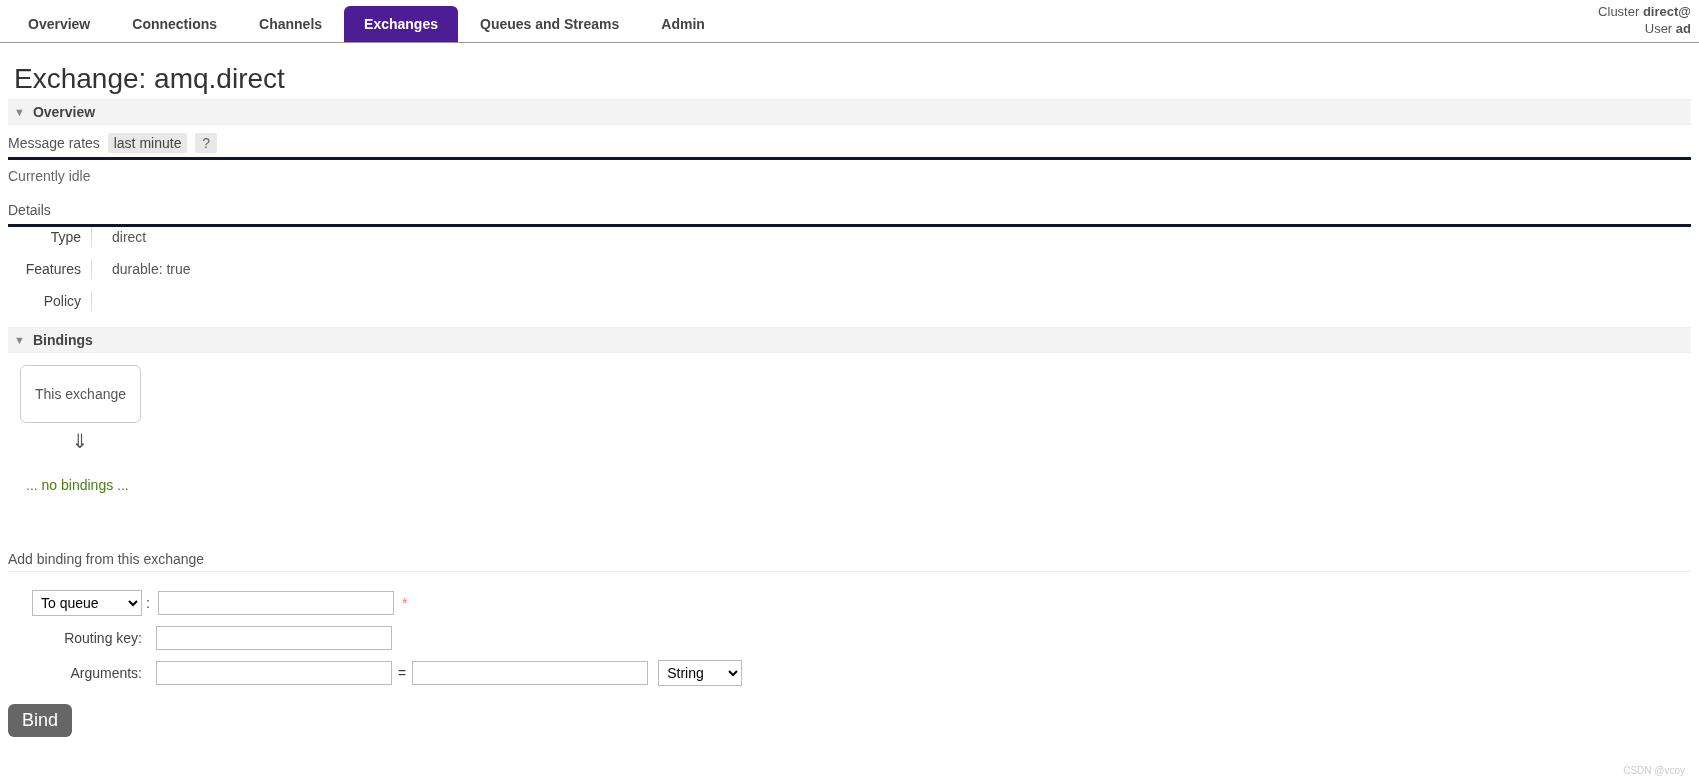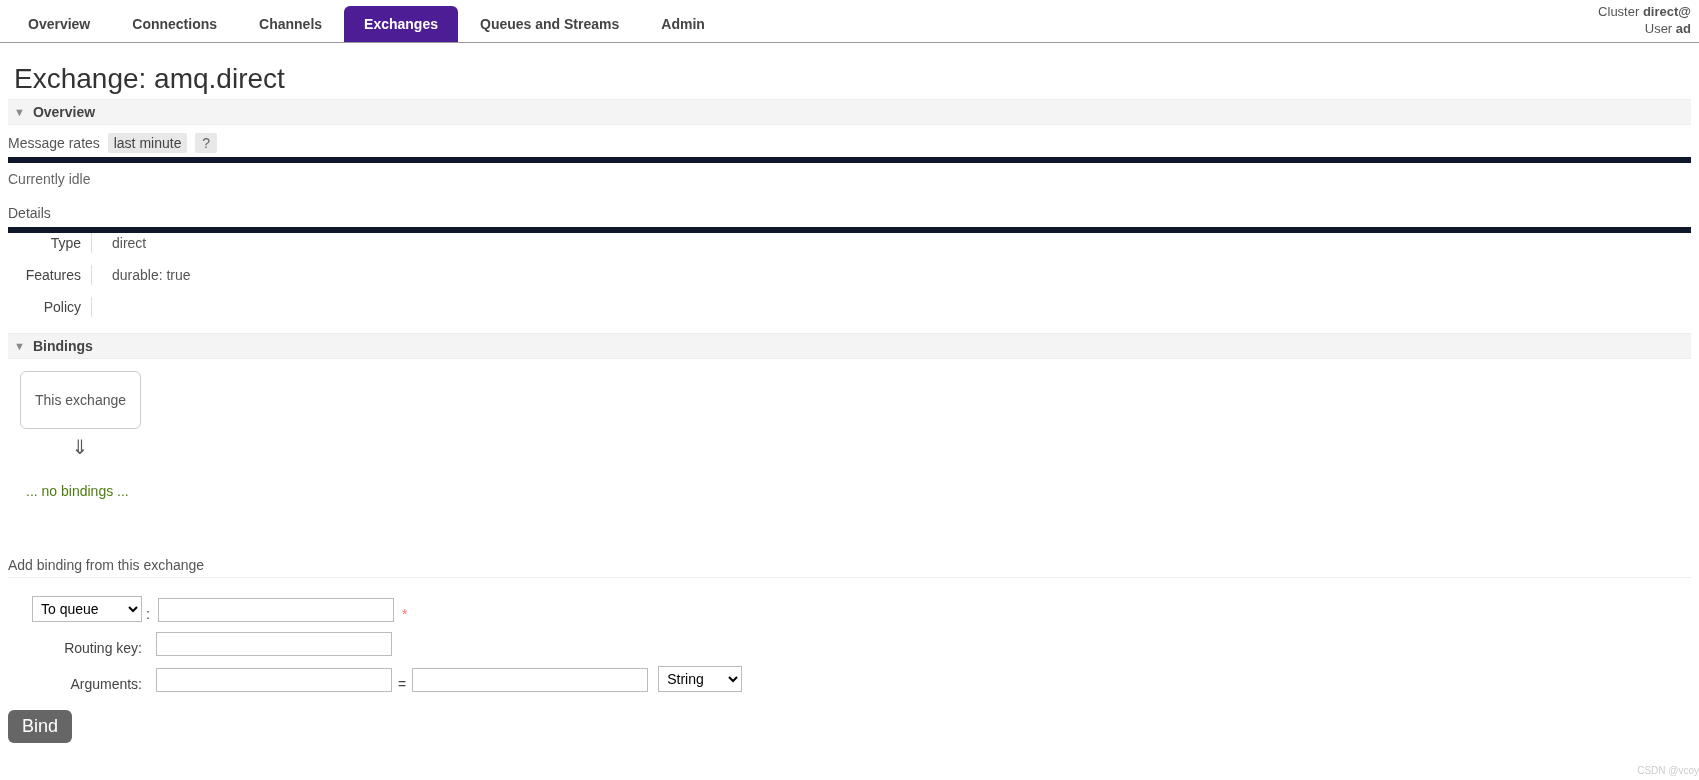--- a/index.html
+++ b/index.html
@@ -16,55 +16,55 @@
     .page { padding: 6px 8px 20px 8px; }
     h1.title { font-size: 28px; font-weight: normal; color: #333; margin: 14px 0 4px 0; }
     h1.title .prefix { color: #333; margin-left: 6px; }
     h1.title .name { font-weight: normal; }
     
     
     .section-head { background: #f4f4f4; border-top: 1px solid #eee; border-bottom: 1px solid #eee; padding: 4px 6px; display: flex; align-items: center; cursor: pointer; margin-top: 2px; }
     .section-head .tri { color: #888; font-size: 11px; margin-right: 8px; }
     .section-head .sh-label { font-weight: bold; color: #444; }
     
-    .sub { border-bottom: 6px solid #0f172a; padding: 8px 0 6px 0; margin-top: 2px; }
+    .sub { border-bottom: 3px solid #0f172a; padding: 8px 0 6px 0; margin-top: 2px; }
     .sub-label { color: #555; }
     .pill { background: #e8e8e8; padding: 2px 6px; border-radius: 2px; margin-left: 4px; }
     .help { background: #e8e8e8; padding: 2px 7px; border-radius: 2px; margin-left: 4px; color: #666; }
     
     .idle { padding: 8px 0; color: #666; }
     .details { display: grid; grid-template-columns: 80px auto; column-gap: 20px; row-gap: 12px; align-items: start; margin-left: 4px; }
     .details .k { text-align: right; color: #444; padding-right: 10px; border-right: 1px solid #ddd; padding-top: 2px; padding-bottom: 2px; }
     .details .v { color: #555; padding-top: 2px; padding-bottom: 2px; }
     
     
     .bindings-area { padding: 12px 0 20px 12px; }
     .exchange-box { border: 1px solid #ccc; border-radius: 6px; padding: 20px 14px; display: inline-block; color: #555; text-align: right; }
     .down-arrow { text-align: center; font-size: 20px; color: #555; margin: 6px 0; width: 120px; }
     .no-bindings { color: #4d7c0f; margin: 24px 0 10px 6px; }
     
     .add-binding-head { color: #555; margin-top: 28px; border-bottom: 1px solid #eee; padding-bottom: 4px; }
     
     
     .form { margin-top: 18px; }
-    .form-row { display: flex; align-items: flex-end; margin-bottom: 10px; }
+    .form-row { display: flex; align-items: center; margin-bottom: 10px; }
     .form-row .fl { width: 134px; text-align: right; color: #444; padding-right: 0; }
     .form-row .fl.sel-col { display:flex; justify-content:flex-end; align-items:center; }
     .form-row .colon { margin: 0 8px 0 4px; color: #444; }
     select, input[type=text] { font-size: 14px; padding: 3px 4px; border: 1px solid #bbb; background: #fff; font-family: inherit; }
     select { height: 26px; }
     input.txt { width: 236px; height: 24px; }
     input.txt2 { width: 236px; height: 24px; }
     .req { color: #f77; margin-left: 8px; }
     .eq { margin: 0 6px; color: #444; }
     .type-sel { margin-left: 10px; width: 84px; }
     
     .bind-btn { background: #666; color: #fff; border: none; border-radius: 6px; padding: 6px 14px; font-size: 18px; cursor: pointer; margin-top: 8px; }
     
-    .watermark { position: fixed; bottom: 4px; right: 0; font-size: 10px; color: #ccc; }
+    .watermark { position: fixed; bottom: 4px; right: 14px; font-size: 10px; color: #ccc; }
   </style>
 </head>
 <body>
 
 <div class="tabs">
   <div class="tab">Overview</div>
   <div class="tab">Connections</div>
   <div class="tab">Channels</div>
   <div class="tab active">Exchanges</div>
   <div class="tab">Queues and Streams</div>

